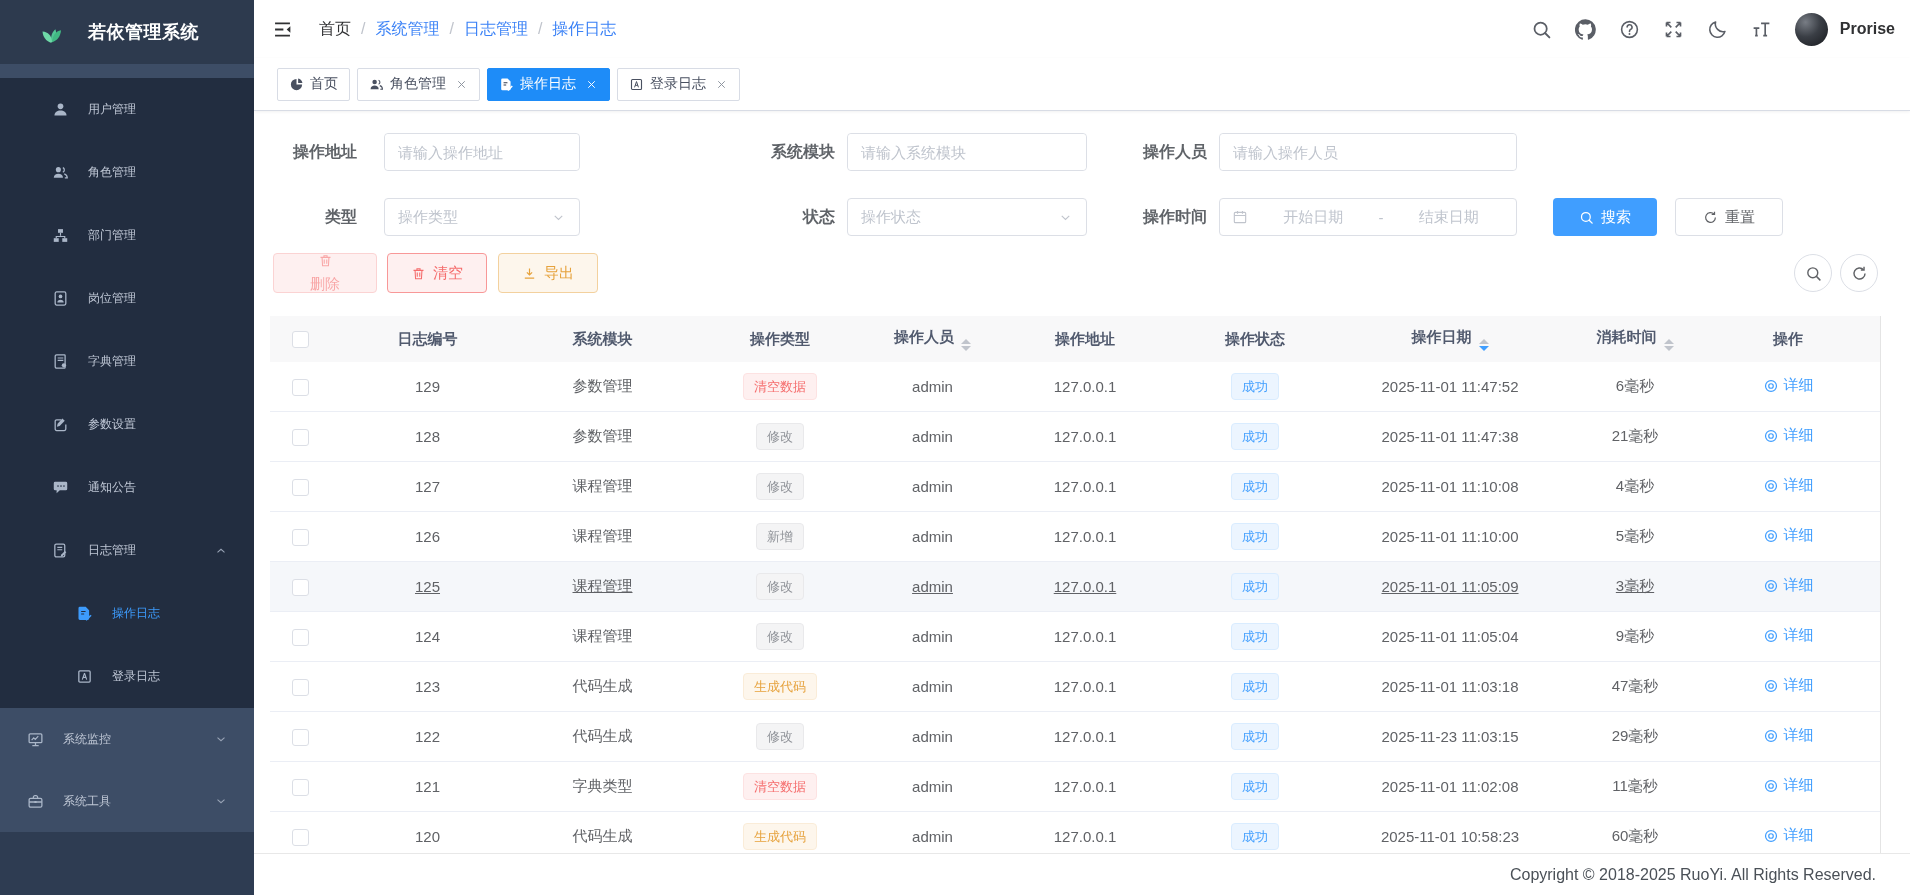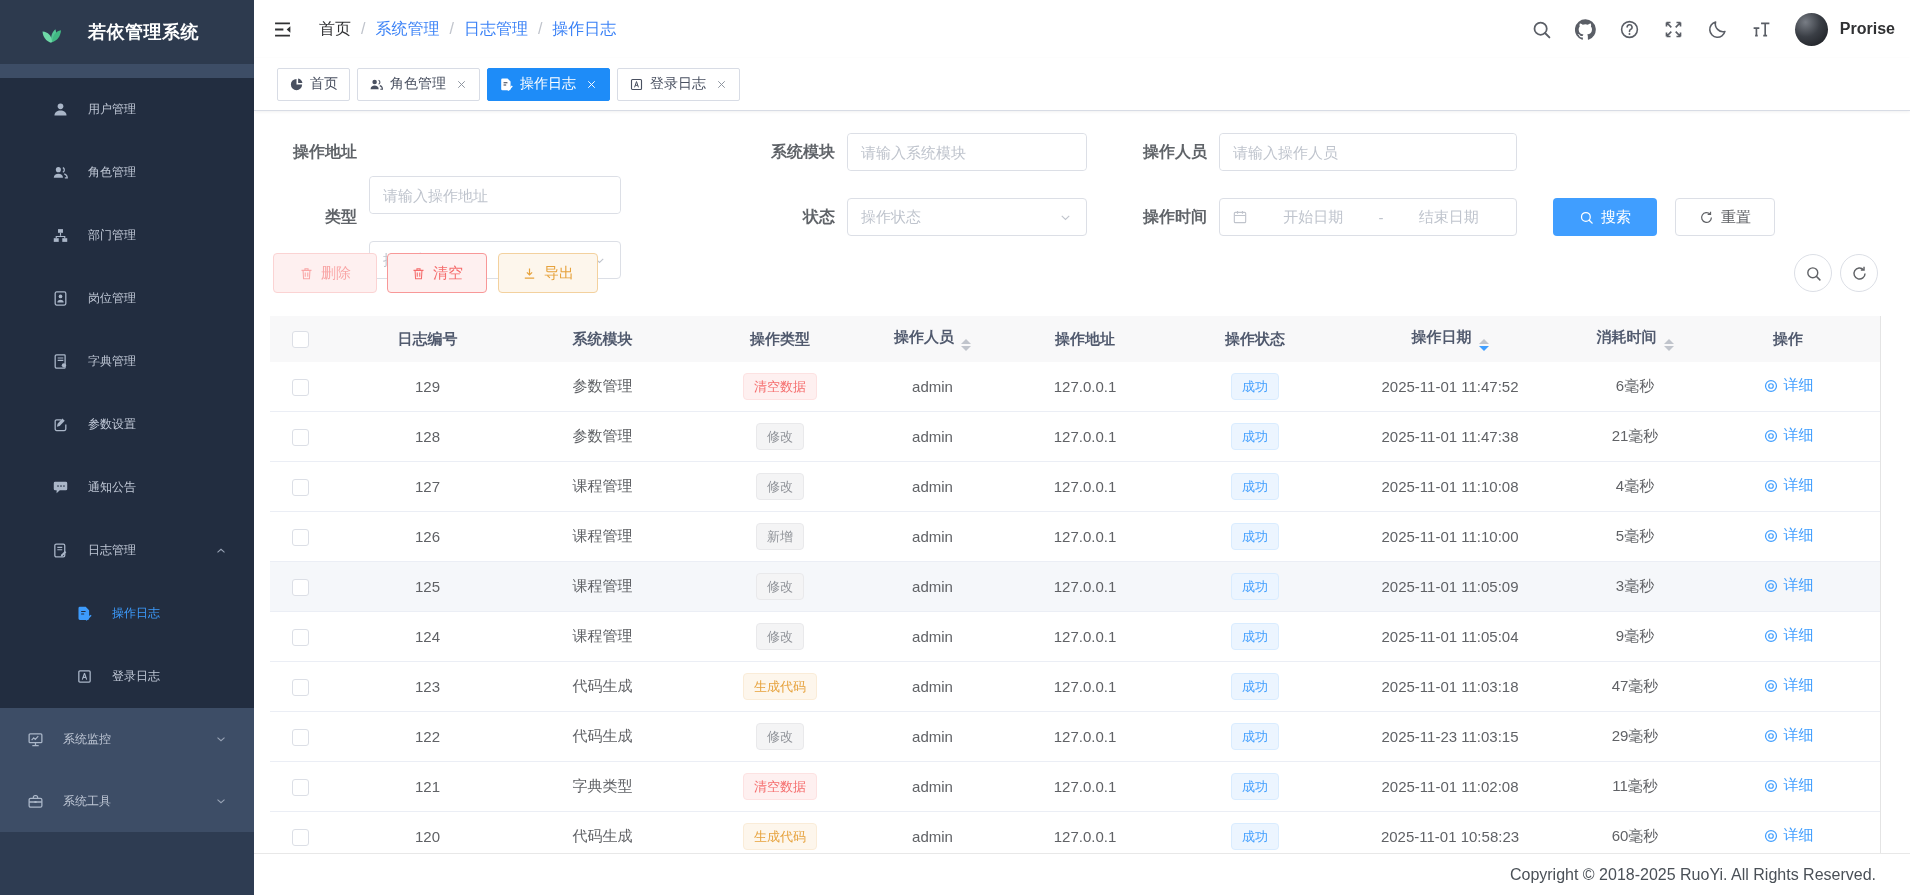--- a/index.html
+++ b/index.html
@@ -46,52 +46,52 @@
   .tab.active .x { color:#fff; }
 
   
   .flabel { position:absolute; width:95px; text-align:right; font-size:16px; font-weight:bold; color:#5f6368; line-height:38px; }
   .fctrl { position:absolute; height:38px; border:1px solid #dcdfe6; border-radius:4px; background:#fff;
     display:flex; align-items:center; font-size:15px; }
   .fctrl input { border:none; outline:none; width:100%; height:100%; padding:0 13px; font-size:15px;
     font-family:inherit; border-radius:4px; color:#606266; }
   .fctrl input::placeholder { color:#bfc4cd; }
   .row1 { top:133px; } .row2 { top:198px; }
-  .l1 { left:8px; } .c1 { left:115px; width:252px;margin-top:43px; }
+  .l1 { left:8px; } .c1 { left:130px; width:196px; }
   .l2 { left:486px; } .c2 { left:593px; width:240px; }
   .l3 { left:858px; } .c3 { left:965px; width:298px; }
   .sel { justify-content:space-between; padding:0 13px; color:#bfc4cd; cursor:pointer; }
   .sel .chev { width:15px; height:15px; color:#c0c4cc; }
   .daterange { padding:0 12px; gap:10px; color:#bfc4cd; cursor:pointer; }
   .daterange .ic { width:16px; height:16px; color:#c0c4cc; }
   .daterange .dph { flex:1; text-align:center; }
   .daterange .dsep { color:#bfc4cd; }
 
   .btn { position:absolute; height:38px; border-radius:4px; font-size:15px; display:inline-flex; align-items:center;
     justify-content:center; gap:7px; cursor:pointer; border:1px solid transparent; }
   .btn .ic { width:15px; height:15px; }
   .btn-search { left:1299px; top:198px; width:104px; background:#409eff; color:#fff; }
-  .btn-reset  { left:1421px; top:198px; width:100px; background:#fff; border-color:#dcdfe6; color:#606266; }
+  .btn-reset  { left:1421px; top:198px; width:108px; background:#fff; border-color:#dcdfe6; color:#606266; }
 
   
-  .btn-del    { left:19px;  top:253px; width:104px; height:40px; color:#f9a7a7; background:#fef0f0; border-color:#fbd3d3; cursor:not-allowed; }
+  .btn-del    { left:19px;  top:253px; width:104px; height:40px; color:#f9a7a7; background:#fef0f0; border-color:#fbd3d3; cursor:not-allowed;flex-direction:column; }
   .btn-clear  { left:133px; top:253px; width:100px; height:40px; color:#f56c6c; background:#fef0f0; border-color:#f89898; }
   .btn-export { left:244px; top:253px; width:100px; height:40px; color:#e6a23c; background:#fdf6ec; border-color:#f3d19e; }
   .circle-btn { position:absolute; top:254px; width:38px; height:38px; border-radius:50%; border:1px solid #dcdfe6;
     background:#fff; display:flex; align-items:center; justify-content:center; color:#606266; cursor:pointer; }
   .circle-btn .ic { width:17px; height:17px; }
   .cb1 { left:1540px; } .cb2 { left:1586px; }
 
   
   .table { position:absolute; left:16px; top:316px; width:1611px; height:537px; overflow:hidden;
     border-right:1px solid #e4e4e4; }
   .trow { display:flex; align-items:center; width:100%; }
   .thead { height:46px; background:#f8f8f9; color:#515a6e; font-weight:bold; font-size:15px; }
   .tbody-row { height:50px; border-bottom:1px solid #ebeef5; font-size:15px; color:#606266; background:#fff; }
-  .tbody-row.hl { background:#f5f7fa; }
+  .tbody-row.hl { background:#f5f7fa;text-decoration:underline; }
   .tcell { text-align:center; flex:0 0 auto; overflow:hidden; white-space:nowrap; }
   .col-0{width:60px}.col-1{width:195px}.col-2{width:155px}.col-3{width:200px}.col-4{width:105px}
   .col-5{width:200px}.col-6{width:140px}.col-7{width:250px}.col-8{width:120px}.col-9{width:186px}
   .checkbox { display:inline-block; width:17px; height:17px; border:1px solid #dcdfe6; border-radius:3px;
     background:#fff; cursor:pointer; vertical-align:middle; }
   .tag { display:inline-block; padding:0 10px; height:27px; line-height:25px; border-radius:4px; font-size:13px; border:1px solid; }
   .tag-danger  { color:#f56c6c; background:#fef0f0; border-color:#fde2e2; }
   .tag-info    { color:#909399; background:#f4f4f5; border-color:#e9e9eb; }
   .tag-warning { color:#e6a23c; background:#fdf6ec; border-color:#faecd8; }
   .tag-primary { color:#409eff; background:#ecf5ff; border-color:#d9ecff; }

